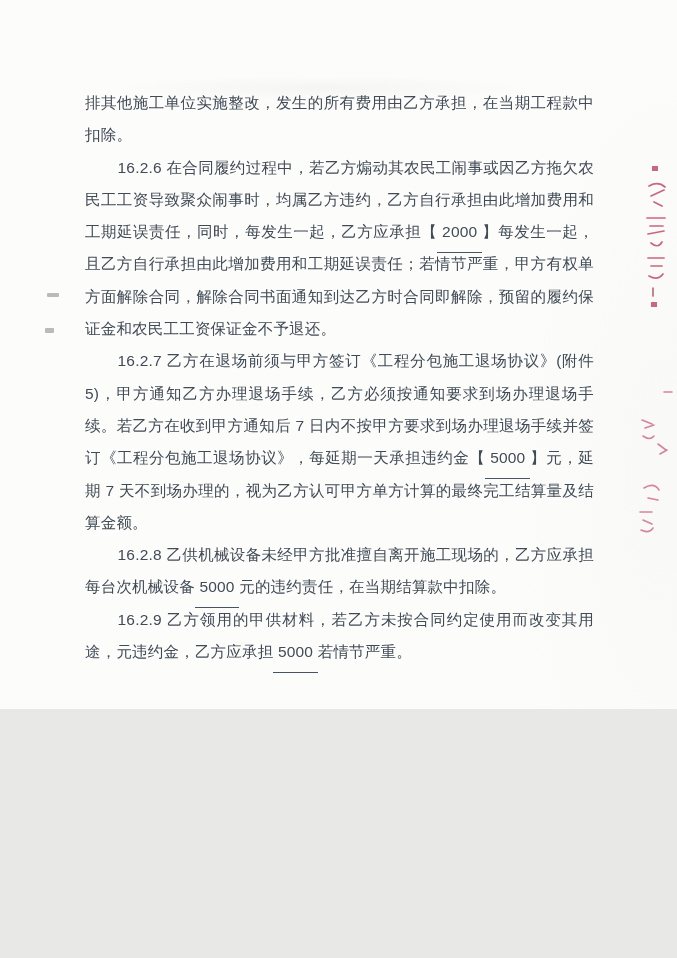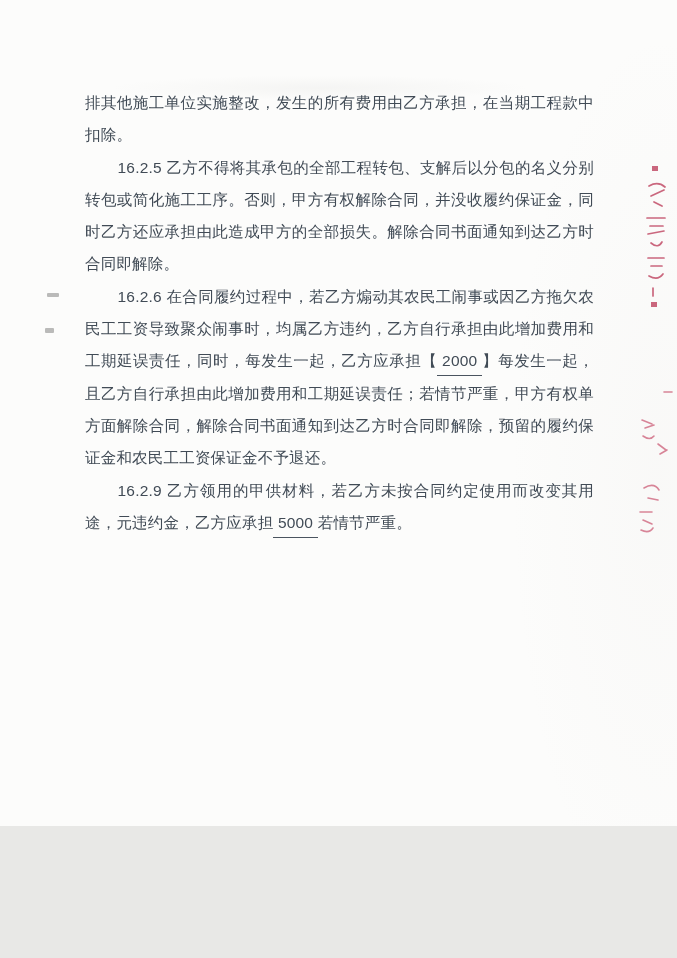--- a/index.html
+++ b/index.html
@@ -4,21 +4,21 @@
 <style>
   html, body {
     margin: 0;
     padding: 0;
     background: #e8e8e6;
     font-family: "Liberation Sans", "DejaVu Sans", sans-serif;
   }
   .page {
     position: relative;
     width: 677px;
-    height: 826px;
+    height: 709px;
     margin: 0 auto;
     background: #fcfcfb;
     overflow: hidden;
     box-shadow: 0 0 4px rgba(0,0,0,0.15);
   }
   
   .page::before {
     content: "";
     position: absolute;
     inset: 0;
@@ -41,43 +41,44 @@
   }
   .contract-body p {
     margin: 0;
     text-indent: 2.1em;
   }
   .contract-body p.no-indent {
     text-indent: 0;
   }
   .u {
     border-bottom: 1.3px solid #4a545f;
-    padding-bottom: 6px;
+    padding-bottom: 12px;
     white-space: pre;
   }
   .red-mark {
     position: absolute;
     pointer-events: none;
   }
   .speck {
     position: absolute;
     background: #6a6a68;
     opacity: 0.45;
     border-radius: 1px;
   }
 </style>
 </head>
 <body>
 
 <div class="page">
 
   <div class="contract-body">
       <p class="no-indent"><span>排其他施工单位实施整改，发生的所有费用由乙方承担，在当期工程款中扣除。</span></p>
-      <p><span>16.2.5 乙方不得将其承包的全部工程转包、支解后以分包的名义分别转包或简化施工工序。否则，甲方有权解除合同，并没收履约保证金，同时乙方还应承担由此造成甲方的全部损失。解除合同书面通知到达乙方时合同即解除。</span></p>
       <p><span>16.2.6 在合同履约过程中，若乙方煽动其农民工闹事或因乙方拖欠农民工工资导致聚众闹事时，均属乙方违约，乙方自行承担由此增加费用和工期延误责任，同时，每发生一起，乙方应承担【</span><span class="u"> 2000 </span><span>】每发生一起，且乙方自行承担由此增加费用和工期延误责任；若情节严重，甲方有权单方面解除合同，解除合同书面通知到达乙方时合同即解除，预留的履约保证金和农民工工资保证金不予退还。</span></p>
+      <p><span>16.2.7 乙方在退场前须与甲方签订《工程分包施工退场协议》(附件 5)，甲方通知乙方办理退场手续，乙方必须按通知要求到场办理退场手续。若乙方在收到甲方通知后 7 日内不按甲方要求到场办理退场手续并签订《工程分包施工退场协议》，每延期一天承担违约金【</span><span class="u"> 5000 </span><span>】元，延期 7 天不到场办理的，视为乙方认可甲方单方计算的最终完工结算量及结算金额。</span></p>
+      <p><span>16.2.8 乙供机械设备未经甲方批准擅自离开施工现场的，乙方应承担每台次机械设备</span><span class="u"> 5000 </span><span>元的违约责任，在当期结算款中扣除。</span></p>
       <p><span>16.2.9 乙方领用的甲供材料，若乙方未按合同约定使用而改变其用途，元违约金，乙方应承担</span><span class="u"> 5000 </span><span>若情节严重。</span></p>
     </div>
 
   <svg class="red-mark" style="left:638px; top:150px;" width="39" height="170" viewBox="0 0 39 170">
     <g fill="none" stroke="#c4536d" stroke-width="1.7" opacity="0.88" stroke-linecap="round">
       <rect x="14" y="16" width="6" height="5" fill="#c4536d" stroke="none"></rect>
       <path d="M11 36 q9 -5 16 1"></path>
       <path d="M13 46 l13 -6 M16 52 l8 4"></path>
       <path d="M9 68 h18 M12 76 h13 M10 84 l16 -3"></path>
       <path d="M13 93 q7 6 11 -1"></path>

